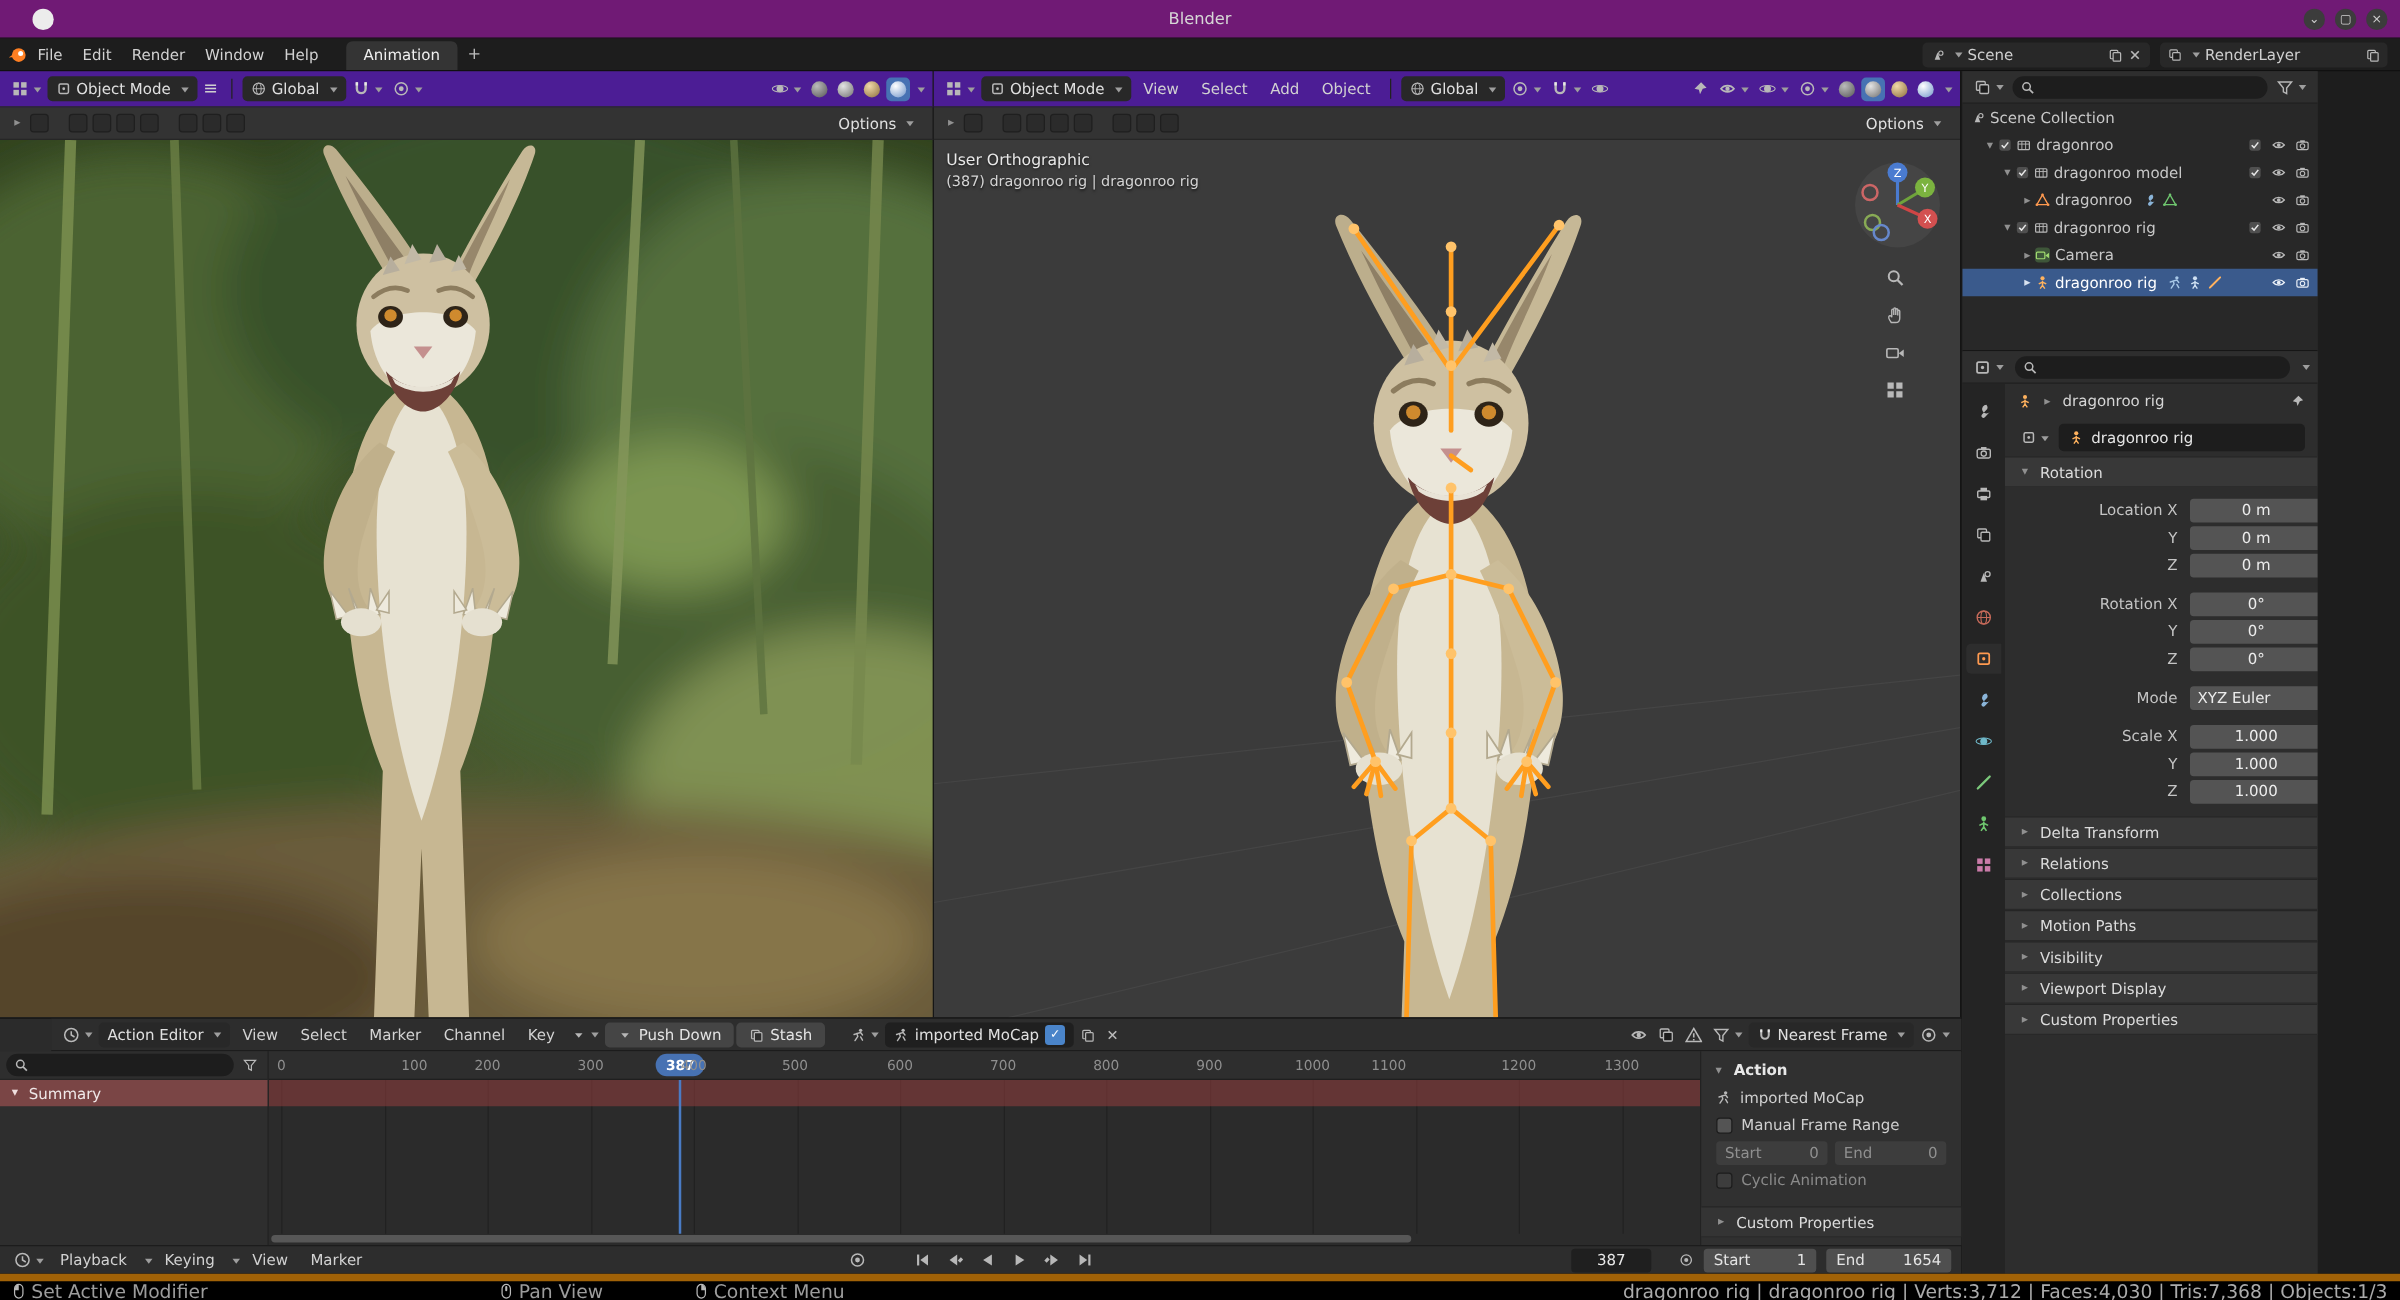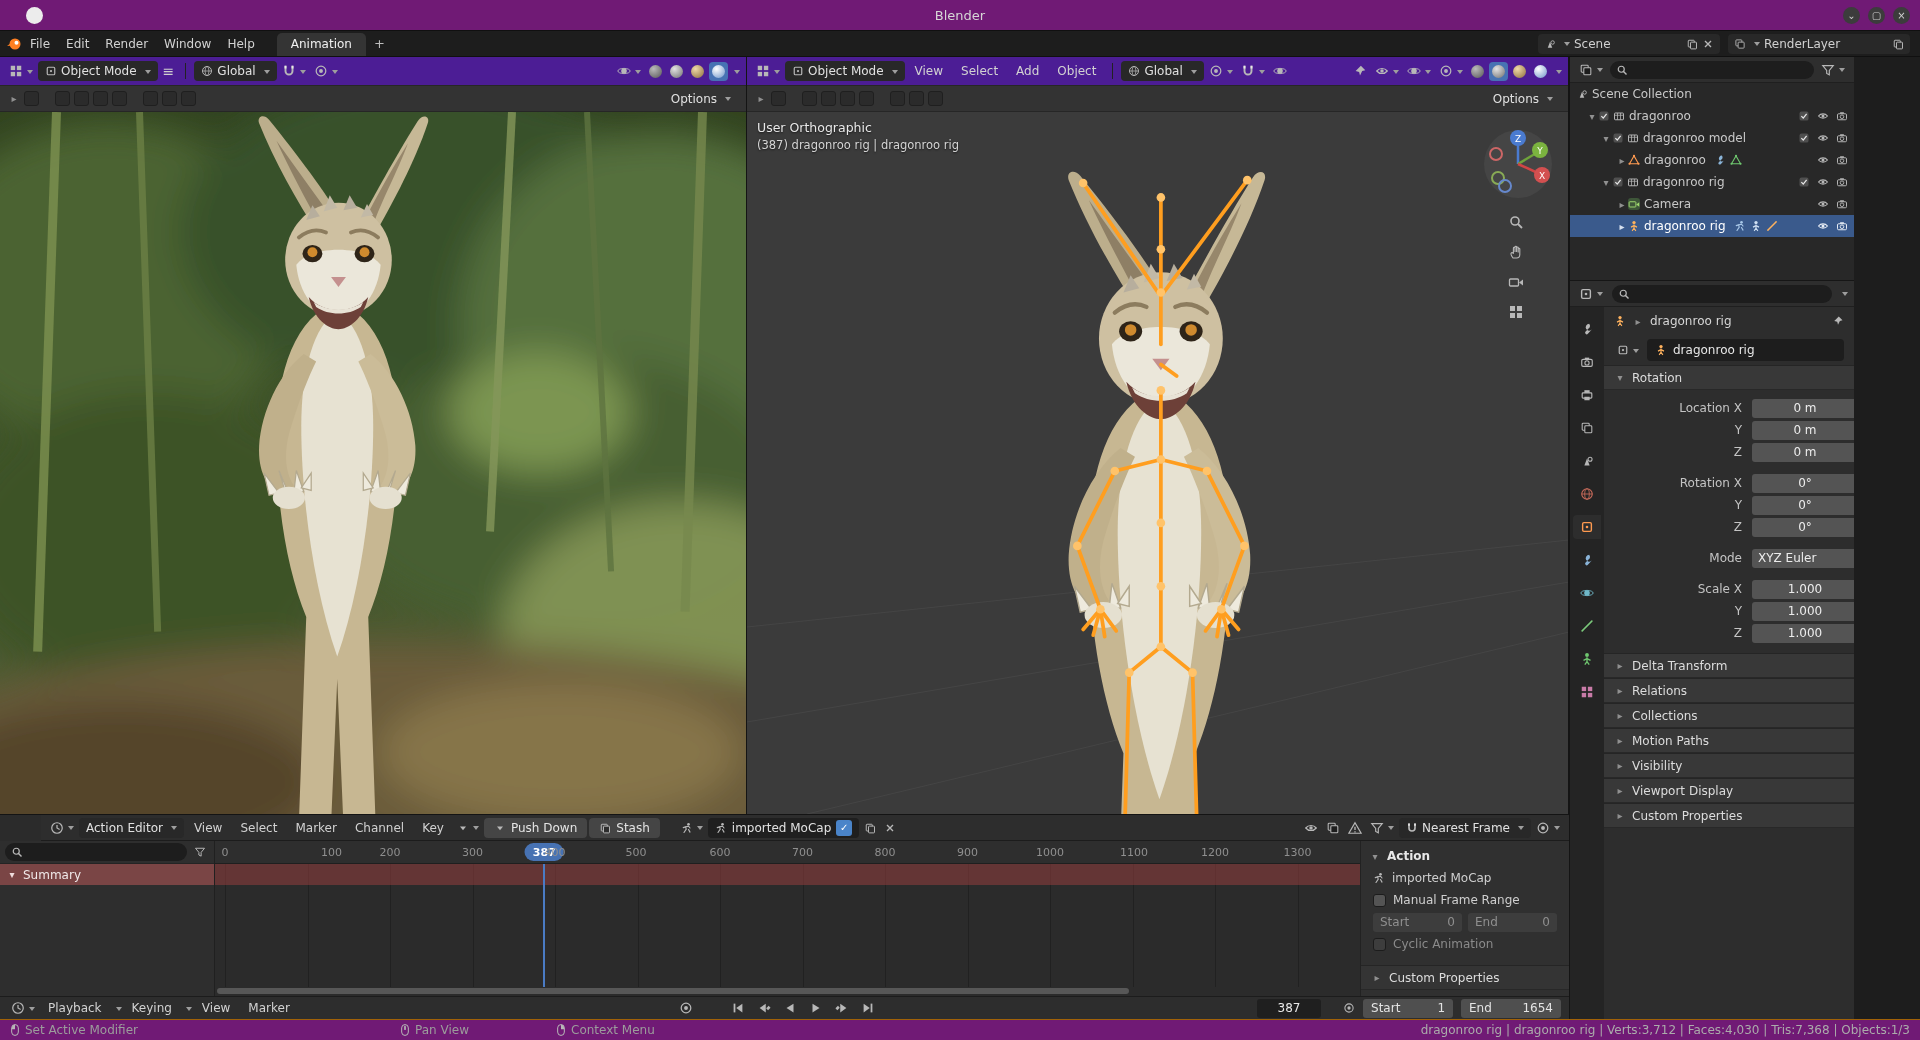--- a/index.html
+++ b/index.html
@@ -96,21 +96,21 @@
   .chk { width:13px; height:13px; border:1px solid #1c1c1c; background:#545454; border-radius:3px; flex:none; }
   .chk.dis { background:#3d3d3d; }
   .dfield { flex:1; height:19px; background:#3d3d3d; border-radius:3px; display:flex; align-items:center; justify-content:space-between; padding:0 7px; color:#8f8f8f; }
   .dim { color:#8a8a8a; }
 
   
   #playbar { left:0; top:996px; width:1569px; height:23px; position:absolute; background:#2d2d2d; border-top:1px solid #1c1c1c; display:flex; align-items:center; padding:0 8px; gap:2px; }
   .tbtn { width:24px; height:19px; display:flex; align-items:center; justify-content:center; color:#cacaca; border-radius:3px; }
   .framebox { width:64px; height:19px; background:#1f1f1f; border-radius:3px; color:#e8e8e8; display:flex; align-items:center; justify-content:center; }
   .rangebox { height:19px; background:#4f4f4f; border-radius:3px; color:#e4e4e4; display:flex; align-items:center; justify-content:space-between; padding:0 8px; gap:10px; }
-  #statusbar { left:0; top:1019px; width:1920px; height:21px; position:absolute; background:#701a75; border-top:1px solid #a16207; display:flex; align-items:center; font-size:12px; color:#9c9c9c; }
+  #statusbar { left:0; top:1019px; width:1920px; height:21px; position:absolute; background:#000000; border-top:6px solid #a16207; display:flex; align-items:center; font-size:15px; color:#9c9c9c; }
   .hint { position:absolute; display:flex; align-items:center; gap:5px; }
   #stats { position:absolute; right:10px; color:#ababab; }
 </style>
 </head>
 <body>
 
 <svg width="0" height="0" style="position:absolute" aria-hidden="true">
 <defs>
   <symbol id="sym-eye" viewBox="0 0 16 16">
         <path d="M2,8 C5,4.2 11,4.2 14,8 C11,11.8 5,11.8 2,8 Z" fill="none" stroke="currentColor" stroke-width="1.4"></path>
@@ -1209,21 +1209,21 @@
           <span class="tick" style="left: 92.5px; margin-left: 24px;">100</span>
           <span class="tick" style="left: 175px;">200</span>
           <span class="tick" style="left: 257.5px;">300</span>
           <span class="tick" style="left: 340px;">400</span>
           <span class="tick" style="left: 421px;">500</span>
           <span class="tick" style="left: 505px;">600</span>
           <span class="tick" style="left: 587.5px;">700</span>
           <span class="tick" style="left: 670px;">800</span>
           <span class="tick" style="left: 752.5px;">900</span>
           <span class="tick" style="left: 835px;">1000</span>
-          <span class="tick" style="left: 919px;">1100</span>
+          <span class="tick" style="left: 896px;">1100</span>
           <span class="tick" style="left: 1000px;">1200</span>
           <span class="tick" style="left: 1082.5px;">1300</span>
         </div>
       <div id="hscroll"></div>
     </div>
     <div id="apanel">
       <div class="ap-head">
         <span class="arr">▾</span>
           <span style="font-weight:bold">Action</span>
       </div>

